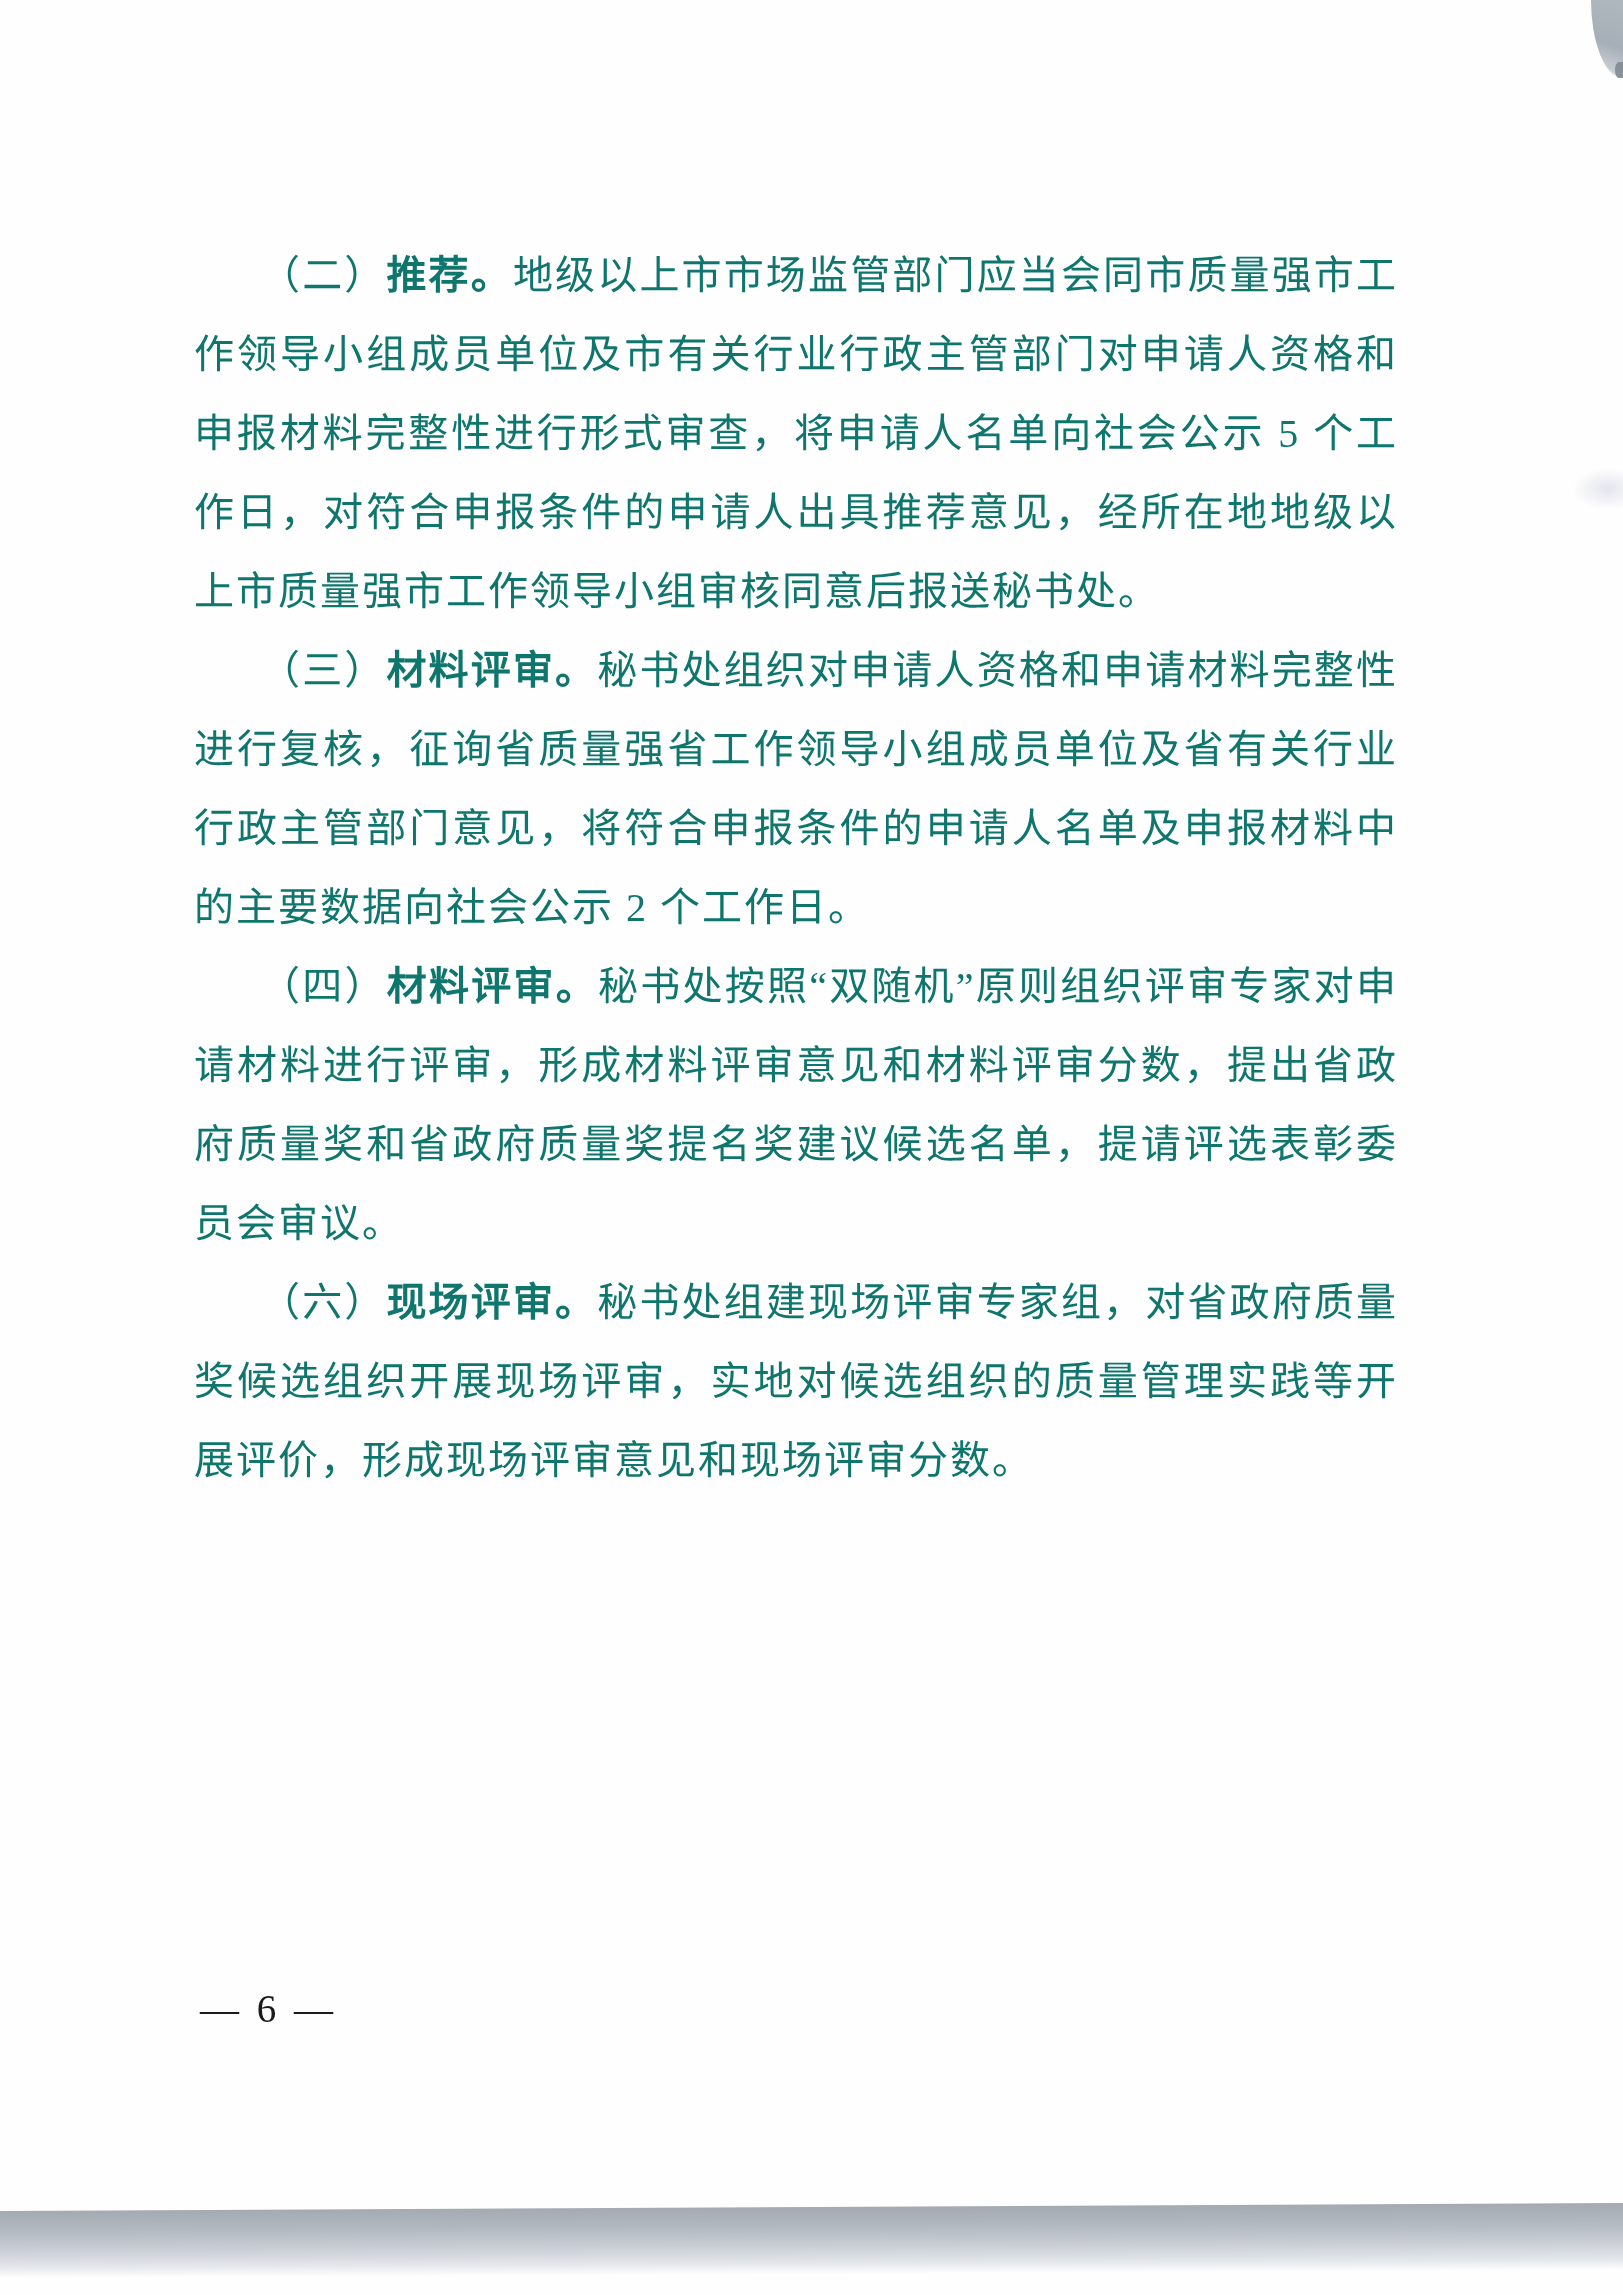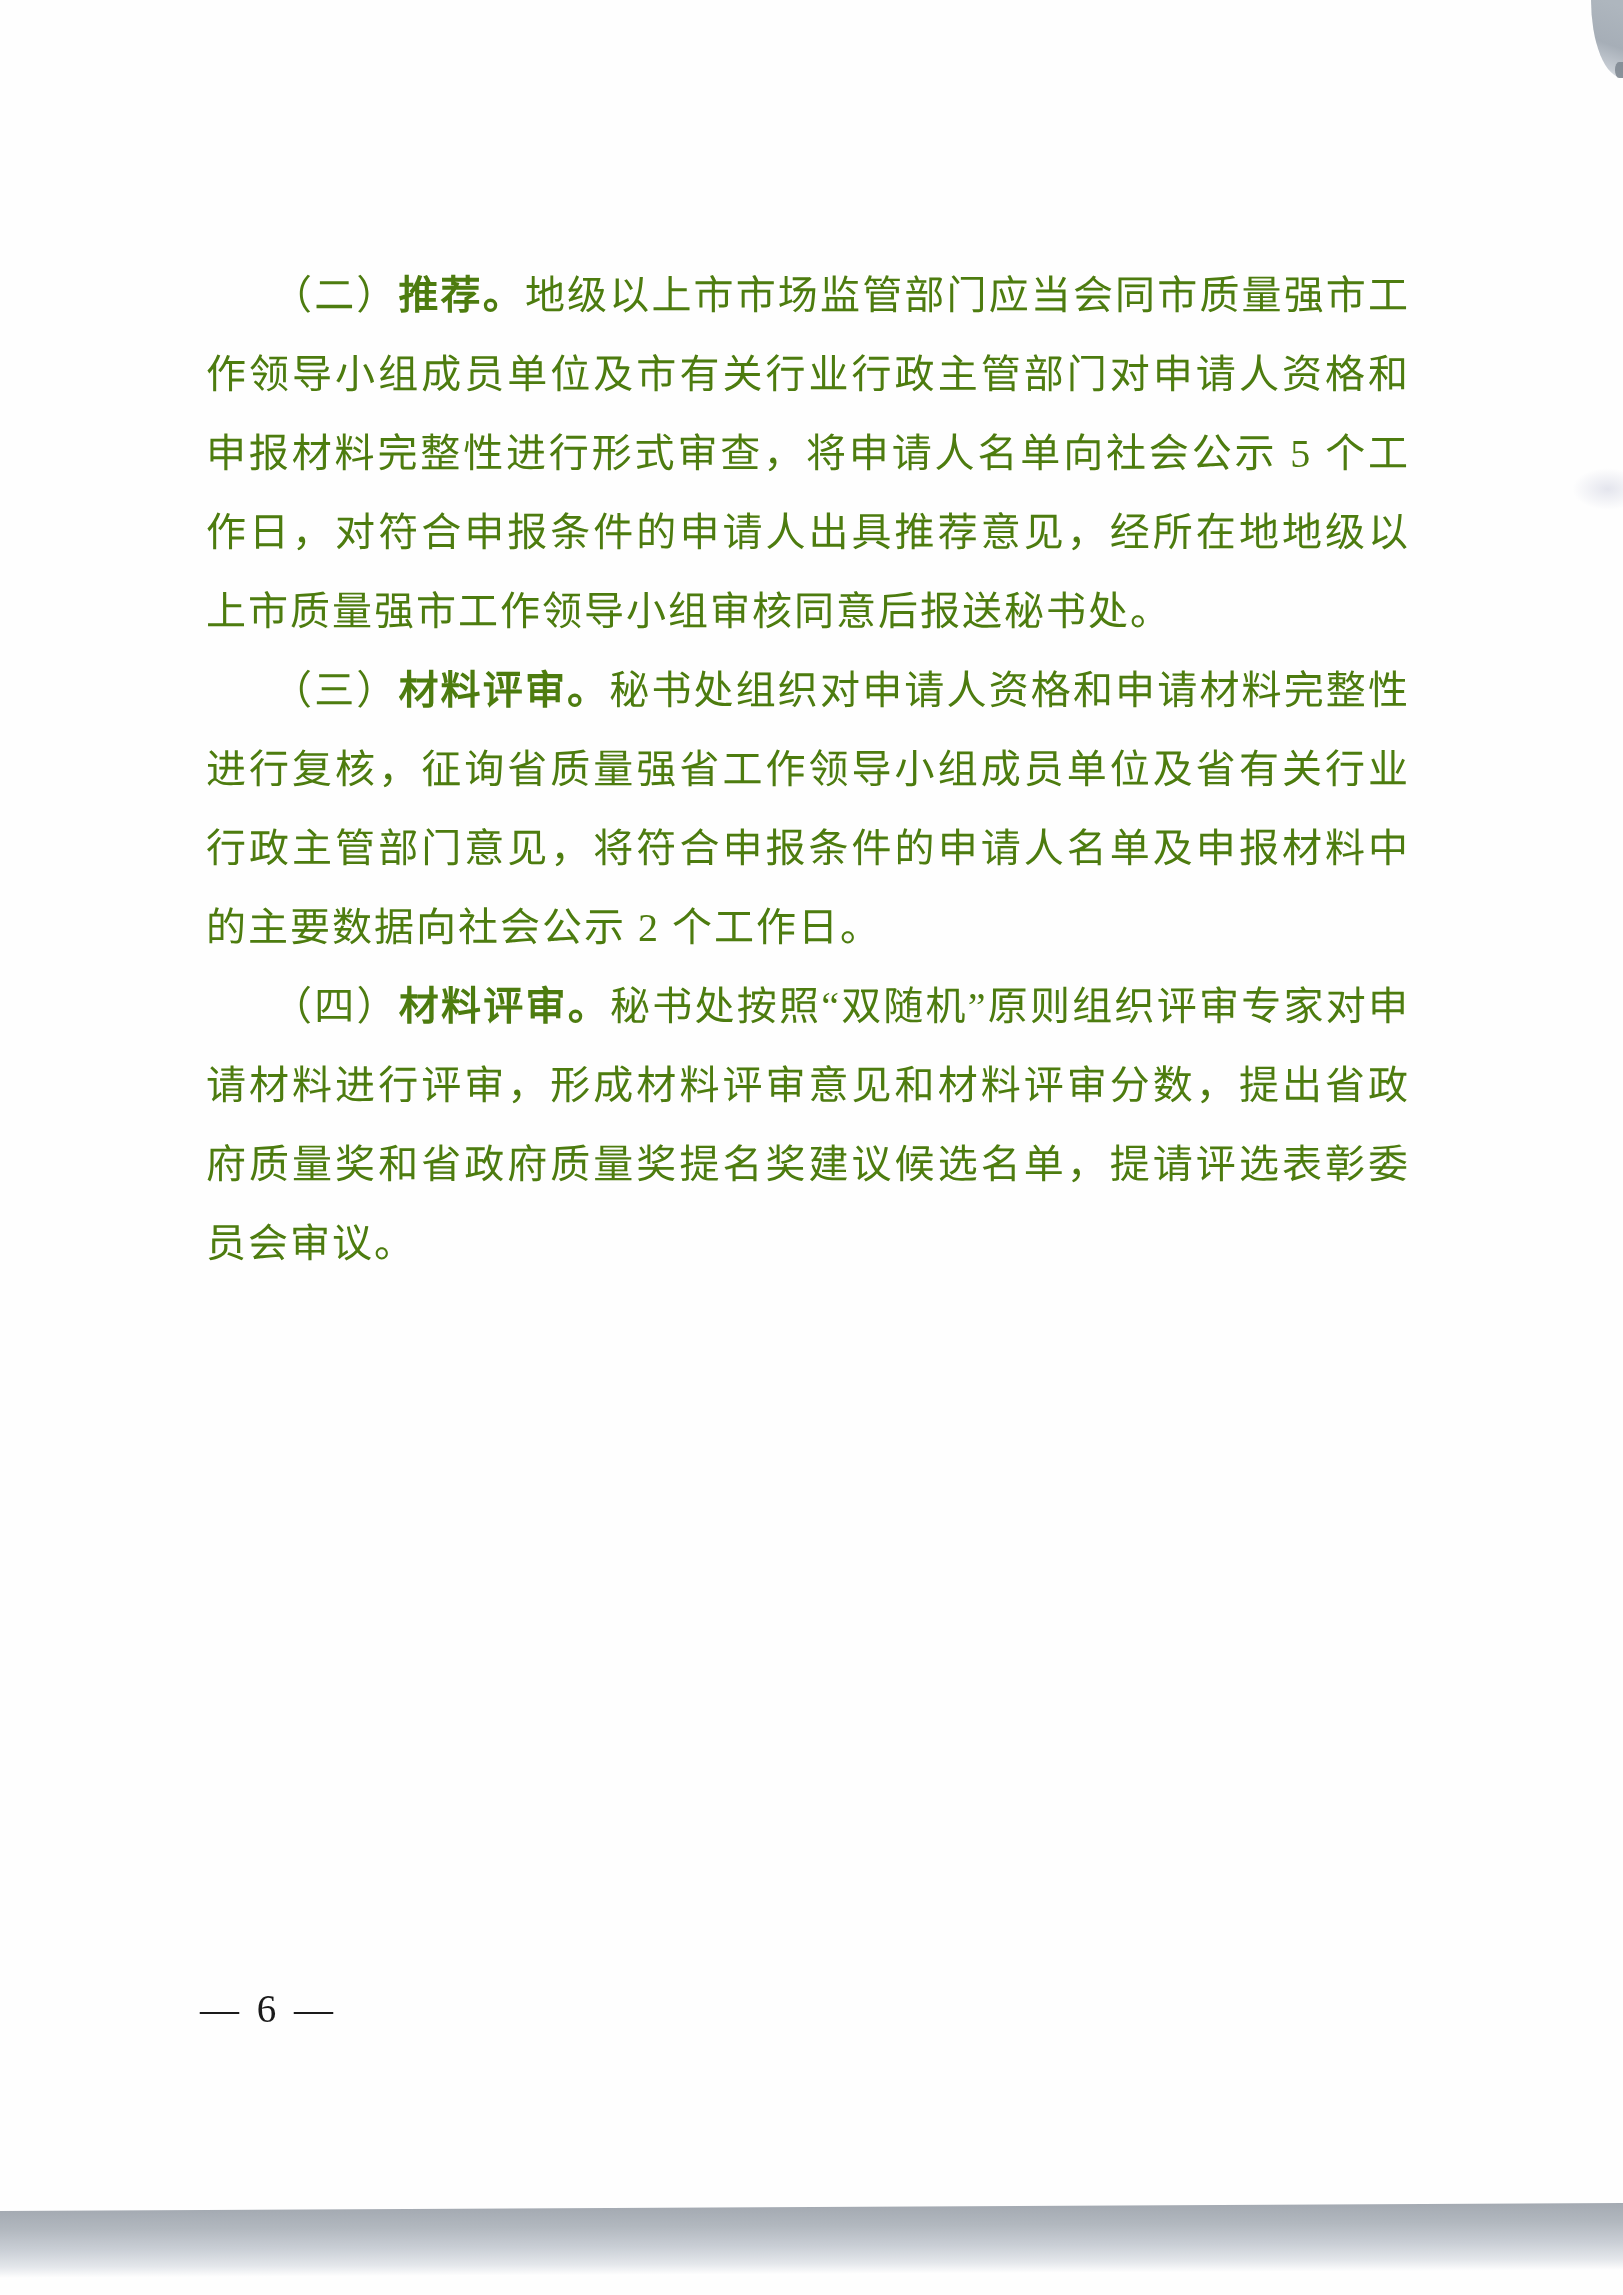--- a/index.html
+++ b/index.html
@@ -17,29 +17,28 @@
   
   .page {
     position: absolute;
     inset: 0;
     background: #fefefe;
   }
   
   .text-block {
     position: absolute;
     left: 194px;
-    top: 256px;
+    top: 236px;
     width: 1204px;
     font-size: 40px;
     line-height: 79px;
     letter-spacing: 2px;
-    color: #4d7c0f;
+    color: #0f766e;
     text-align: justify;
     text-justify: inter-ideograph;
-    margin-left: 12px;
   }
   .para {
     margin: 0;
     padding: 0;
     text-indent: 66px;
   }
   .para-num {
     font-weight: 400;
   }
   .para-title {
@@ -105,20 +104,21 @@
 </style>
 </head>
 <body>
 
 <div class="page">
 
   <div class="text-block">
     <p class="para"><span class="para-num">（二）</span><span class="para-title">推荐。</span><span class="para-body">地级以上市市场监管部门应当会同市质量强市工作领导小组成员单位及市有关行业行政主管部门对申请人资格和申报材料完整性进行形式审查，将申请人名单向社会公示 5 个工作日，对符合申报条件的申请人出具推荐意见，经所在地地级以上市质量强市工作领导小组审核同意后报送秘书处。</span></p>
     <p class="para"><span class="para-num">（三）</span><span class="para-title">材料评审。</span><span class="para-body">秘书处组织对申请人资格和申请材料完整性进行复核，征询省质量强省工作领导小组成员单位及省有关行业行政主管部门意见，将符合申报条件的申请人名单及申报材料中的主要数据向社会公示 2 个工作日。</span></p>
     <p class="para"><span class="para-num">（四）</span><span class="para-title">材料评审。</span><span class="para-body">秘书处按照“双随机”原则组织评审专家对申请材料进行评审，形成材料评审意见和材料评审分数，提出省政府质量奖和省政府质量奖提名奖建议候选名单，提请评选表彰委员会审议。</span></p>
+    <p class="para"><span class="para-num">（六）</span><span class="para-title">现场评审。</span><span class="para-body">秘书处组建现场评审专家组，对省政府质量奖候选组织开展现场评审，实地对候选组织的质量管理实践等开展评价，形成现场评审意见和现场评审分数。</span></p>
   </div>
 
   <div class="footer">— 6 —</div>
 
   <div class="corner-artifact"></div>
   <div class="corner-notch"></div>
   <div class="edge-smudge"></div>
   <div class="bottom-shadow"></div>
 
 </div>

